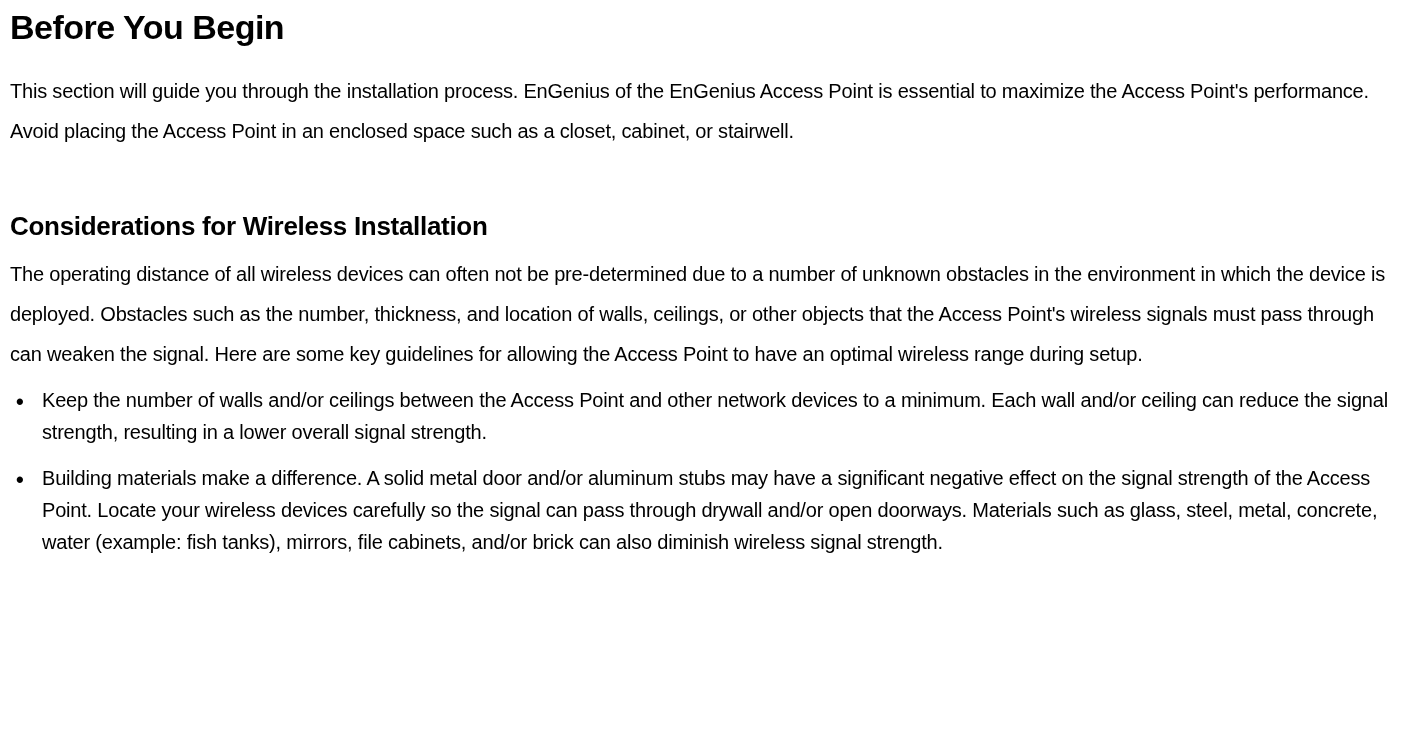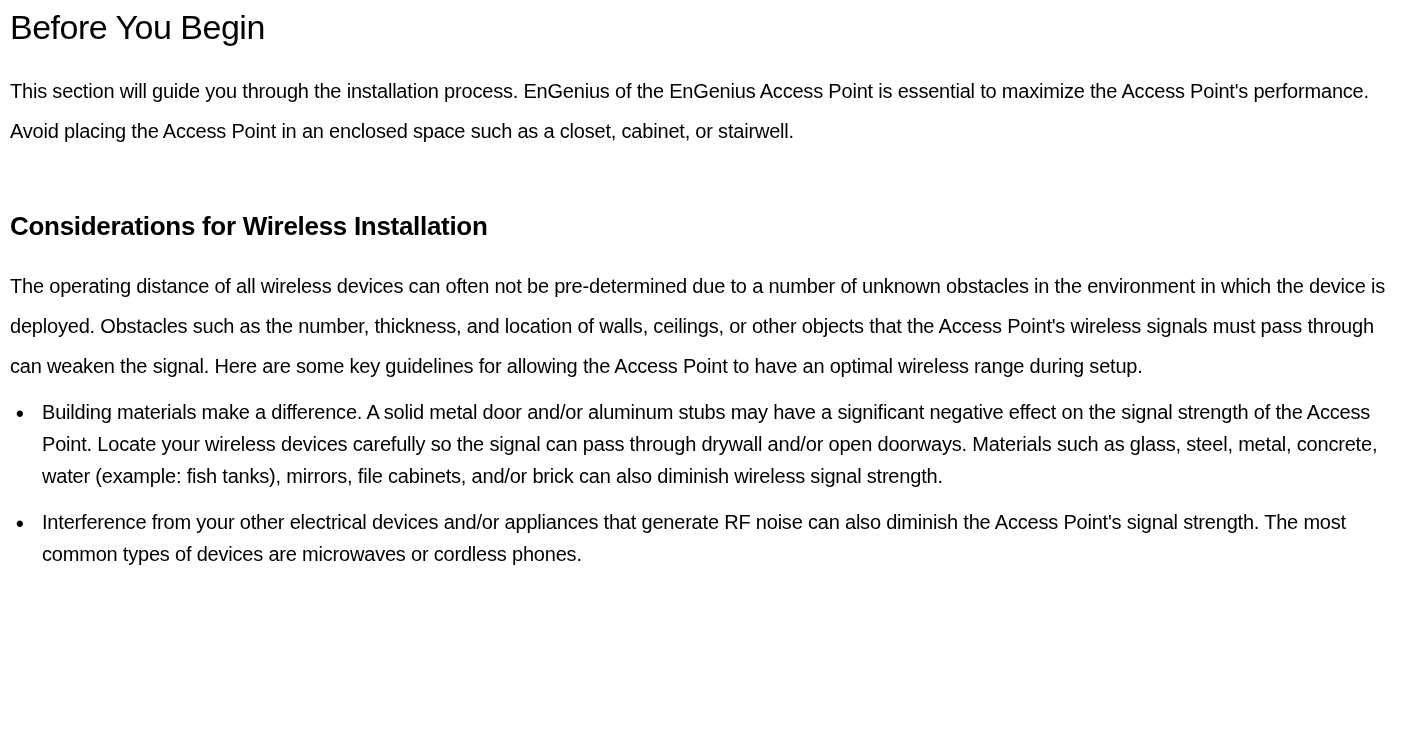--- a/index.html
+++ b/index.html
@@ -10,31 +10,31 @@
     body {
       font-family: Arial, "Helvetica Neue", Helvetica, sans-serif;
       background: #ffffff;
       color: #000000;
       padding: 8px 10px 20px 10px;
       width: 1410px;
       font-stretch: condensed;
     }
     h1 {
       font-size: 34px;
-      font-weight: 400;
+      font-weight: 700;
       letter-spacing: -0.5px;
       margin-bottom: 24px;
       font-stretch: condensed;
     }
     h2 {
       font-size: 26px;
       font-weight: 900;
       letter-spacing: -0.3px;
       margin-top: 60px;
-      margin-bottom: 24px;
+      margin-bottom: 12px;
       font-stretch: condensed;
     }
     p {
       font-size: 20px;
       font-weight: 400;
       line-height: 2.0;
       letter-spacing: -0.2px;
       margin-bottom: 8px;
     }
     ul {
@@ -65,15 +65,15 @@
 
 <h1>Before You Begin</h1>
 
 <p>This section will guide you through the installation process. EnGenius of the EnGenius Access Point is essential to maximize the Access Point's performance. Avoid placing the Access Point in an enclosed space such as a closet, cabinet, or stairwell.</p>
 
 <h2>Considerations for Wireless Installation</h2>
 
 <p>The operating distance of all wireless devices can often not be pre-determined due to a number of unknown obstacles in the environment in which the device is deployed. Obstacles such as the number, thickness, and location of walls, ceilings, or other objects that the Access Point's wireless signals must pass through can weaken the signal. Here are some key guidelines for allowing the Access Point to have an optimal wireless range during setup.</p>
 
 <ul>
+  <li>Keep the number of walls and/or ceilings between the Access Point and other network devices to a minimum. Each wall and/or ceiling can reduce the signal strength, resulting in a lower overall signal strength.</li>
   <li>Building materials make a difference. A solid metal door and/or aluminum stubs may have a significant negative effect on the signal strength of the Access Point. Locate your wireless devices carefully so the signal can pass through drywall and/or open doorways. Materials such as glass, steel, metal, concrete, water (example: fish tanks), mirrors, file cabinets, and/or brick can also diminish wireless signal strength.</li>
-  <li>Interference from your other electrical devices and/or appliances that generate RF noise can also diminish the Access Point's signal strength. The most common types of devices are microwaves or cordless phones.</li>
 </ul>
 
 </body></html>

